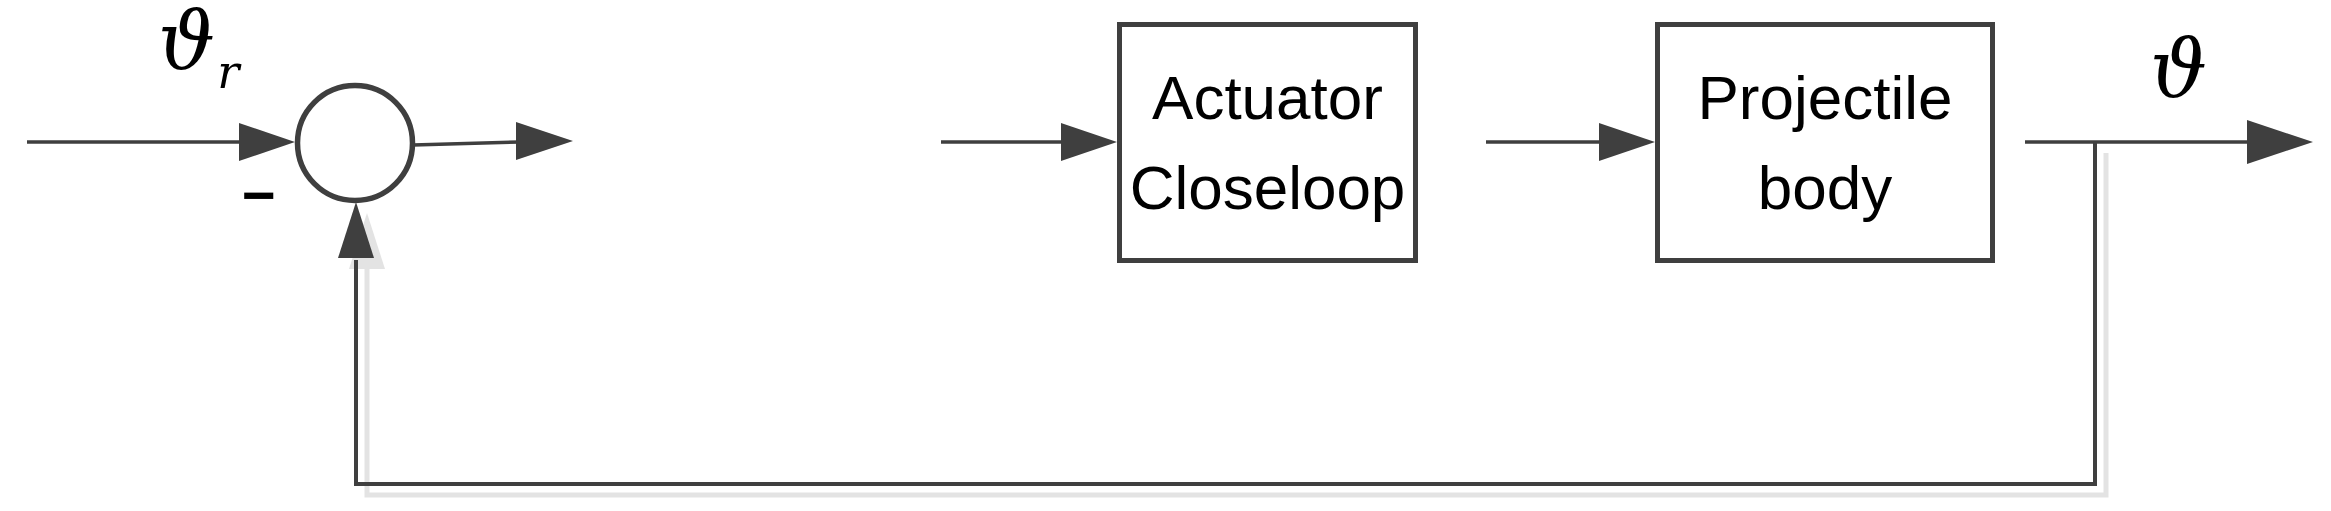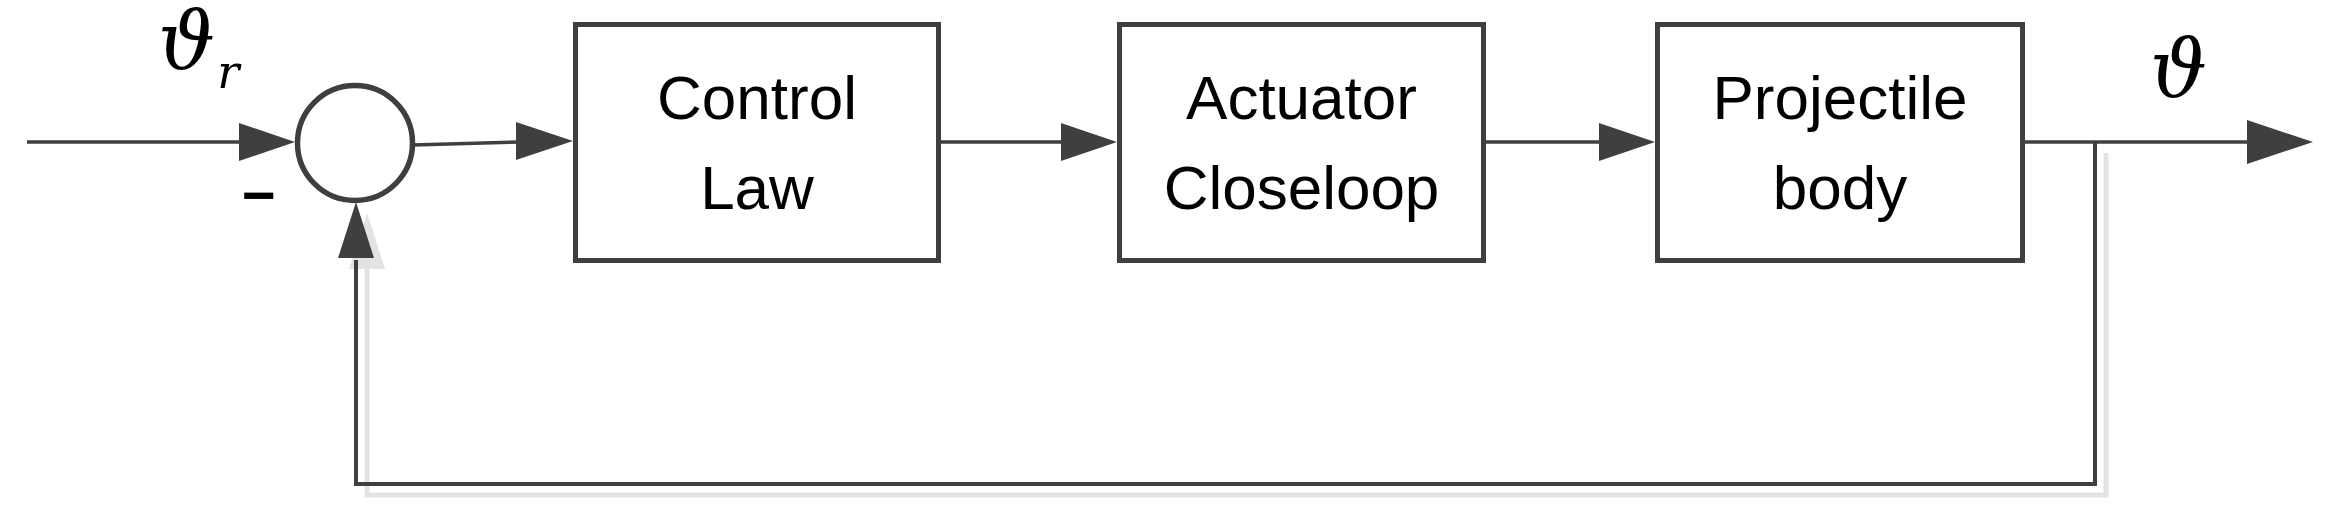--- a/index.html
+++ b/index.html
@@ -35,22 +35,22 @@
     text-align: center;
   }
   .block .block-label {
     font-size: 62px;
     line-height: 90px;
     color: #000000;
     white-space: pre-line;
     letter-spacing: 0px;
   }
   .block-control  { left: 573px;  width: 368px; }
-  .block-actuator { left: 1117px; width: 369px; }
-  .block-plant    { left: 1655px; width: 370px; }
+  .block-actuator { left: 1117px; width: 301px; }
+  .block-plant    { left: 1655px; width: 340px; }
 
   .greek {
     position: absolute;
     font-family: "DejaVu Serif", serif;
     font-style: italic;
     color: #000000;
     font-size: 80px;
     line-height: 1;
     white-space: nowrap;
   }
@@ -96,24 +96,20 @@
     <line x1="1486" y1="142" x2="1601" y2="142" stroke="#3f3f3f" stroke-width="3.5"></line>
     <polygon points="1655,142 1599,123 1599,161" fill="#3f3f3f"></polygon>
 
     <line x1="2025" y1="142" x2="2250" y2="142" stroke="#3f3f3f" stroke-width="3.5"></line>
     <polygon points="2313,142 2247,120 2247,164" fill="#3f3f3f"></polygon>
 
     <polyline points="2095,142 2095,484 356,484 356,260" fill="none" stroke="#3f3f3f" stroke-width="4"></polyline>
     <polygon points="356,202 338,258 374,258" fill="#3f3f3f"></polygon>
   </svg>
 
-  <div class="block block-control">
-    <div class="block-label">Control
-Law</div>
-  </div>
 
   <div class="block block-actuator">
     <div class="block-label">Actuator
 Closeloop</div>
   </div>
 
   <div class="block block-plant">
     <div class="block-label">Projectile
 body</div>
   </div>

